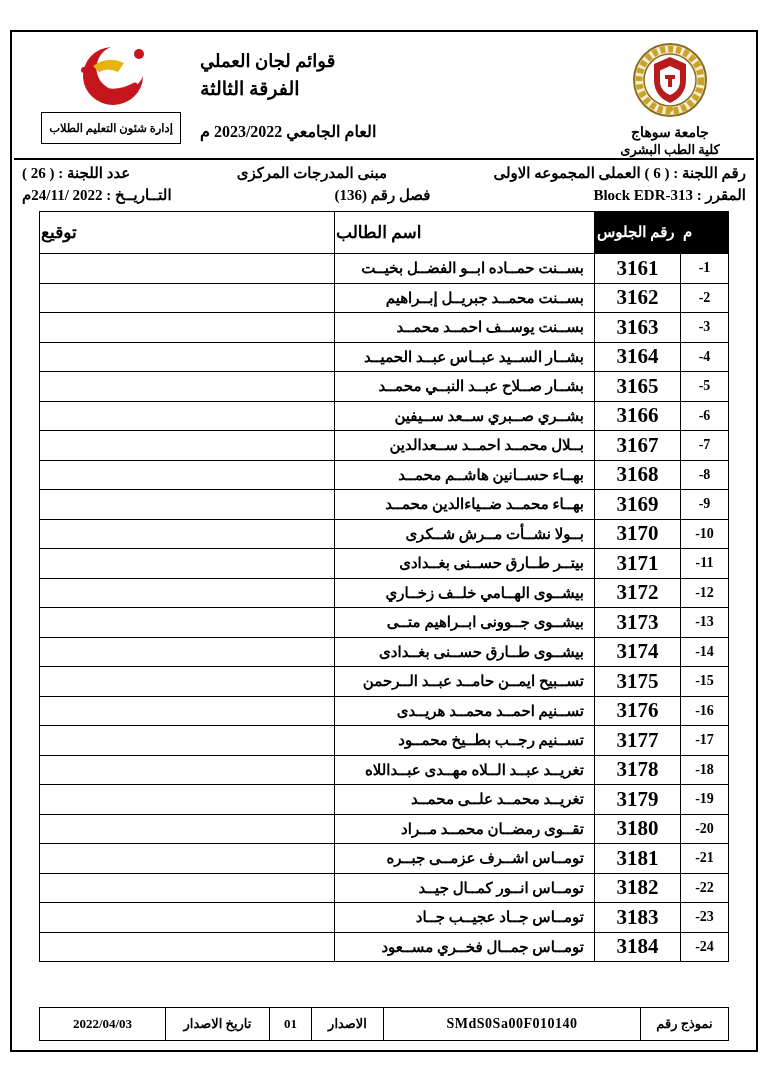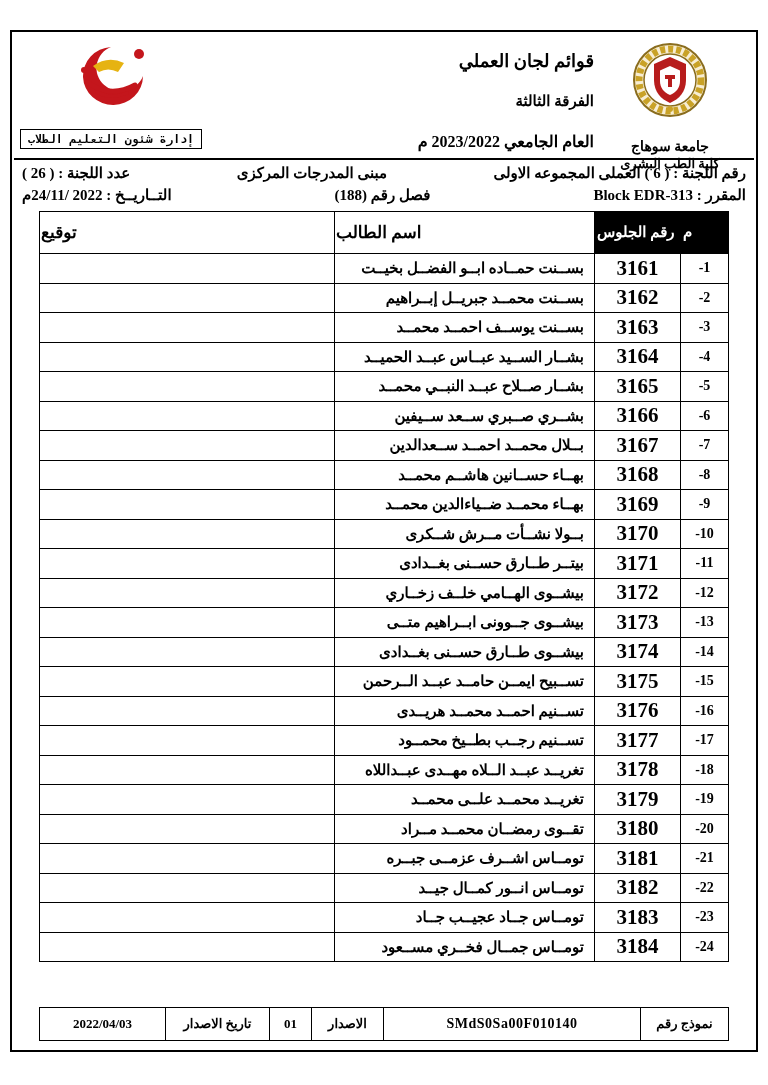--- a/index.html
+++ b/index.html
@@ -11,30 +11,30 @@
   .frame{
     position:absolute;left:10px;top:30px;width:748px;height:1022px;
     border:2px solid #000;box-sizing:border-box;background:#fff;
   }
   
   .header{
     direction:rtl;display:flex;justify-content:space-between;align-items:flex-start;
     padding:10px 10px 0;height:124px;box-sizing:border-box;
   }
   .h-right{width:152px;text-align:center;font-weight:bold}
-  .h-right .uni-name{font-size:14px;margin-top:16px;line-height:1.25}
+  .h-right .uni-name{font-size:14px;margin-top:2px;line-height:1.25}
   .h-right .fac-name{font-size:13px;line-height:1.2}
-  .h-center{flex:1;text-align:right;font-weight:bold;padding-top:8px}
+  .h-center{flex:1;text-align:left;font-weight:bold;padding-top:8px}
   .h-center .t1{font-size:18px}
-  .h-center .t2{font-size:15px;margin-top:20px}
+  .h-center .t2{font-size:19px;margin-top:5px}
   .h-center .t3{font-size:16px;margin-top:22px}
   .h-left{width:178px;display:flex;flex-direction:column;align-items:center}
   .admin-box{
     border:1.5px solid #000;font-weight:bold;font-size:11.5px;
-    padding:2px 7px;margin-top:21px;white-space:nowrap;direction:rtl;font-family:Liberation Mono, monospace;
+    padding:8px 7px;margin-top:4px;white-space:nowrap;direction:rtl;
   }
   .divider{border-top:2.5px solid #000;margin:2px 2px 0}
   
   .info{
     direction:rtl;display:flex;justify-content:space-between;align-items:baseline;
     font-weight:bold;font-size:15px;padding:4px 10px 0;
   }
   .info .ltr{direction:ltr;unicode-bidi:embed}
   
   table.main{
@@ -112,21 +112,21 @@
     <div class="info">
       <span>رقم اللجنة : ( 6 ) العملى المجموعه الاولى</span>
       <span>مبنى المدرجات المركزى</span>
       <span>عدد اللجنة : ( 26 )</span>
     </div>
     <div class="info">
       <span>
         <span>المقرر :</span>
         <span class="ltr">Block EDR-313</span>
       </span>
-      <span>فصل رقم (188)</span>
+      <span>فصل رقم (136)</span>
       <span>
         <span>التــاريــخ :</span>
         <span class="ltr">24/11/ 2022</span><span>م</span>
       </span>
     </div>
 
     <table class="main">
       <colgroup>
         <col style="width:48px">
           <col style="width:86px">

